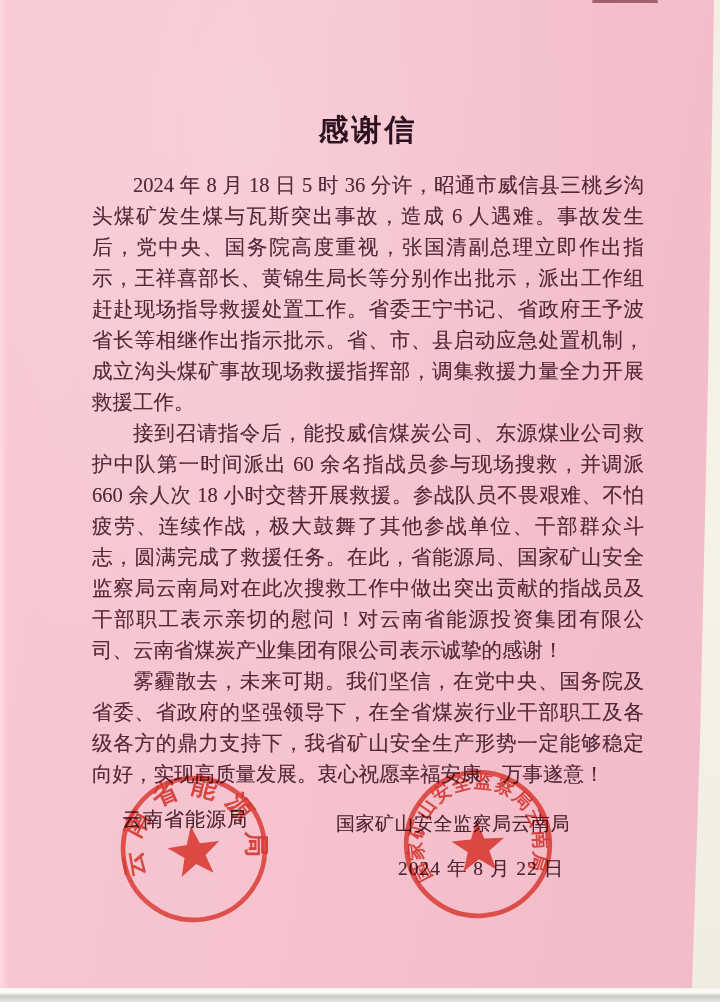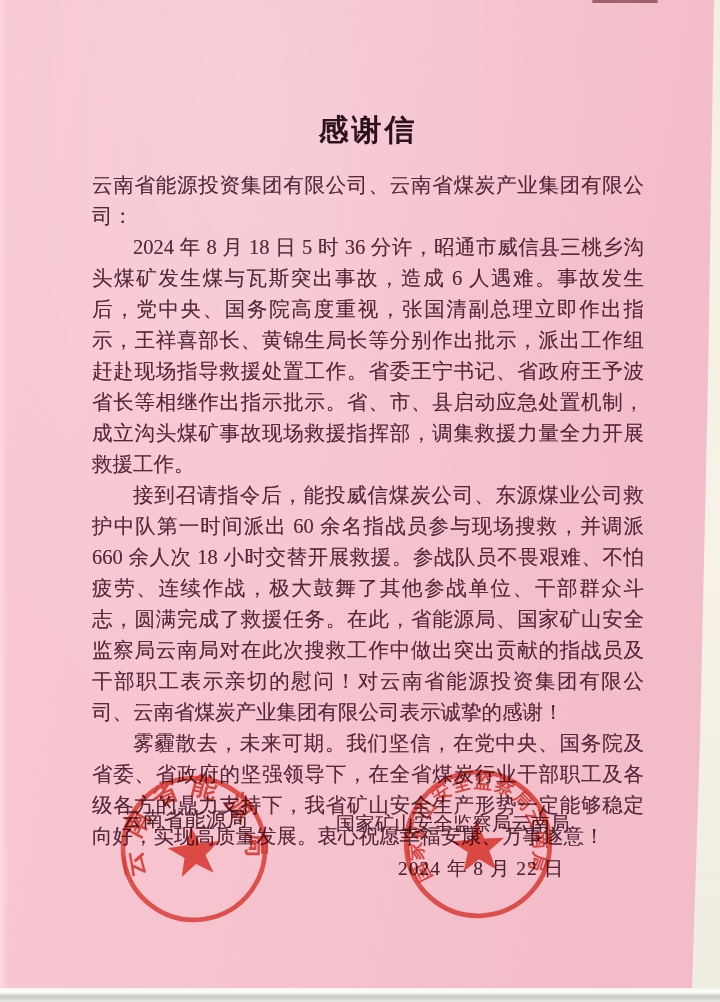--- a/index.html
+++ b/index.html
@@ -62,21 +62,20 @@
 <body>
 
 <div class="canvas">
 
   <div class="paper"></div>
   <div class="paper-edge-left"></div>
   <div class="top-smudge"></div>
 
   <div class="content">
     <h1 class="title">感谢信</h1>
-    <p class="salutation">云南省能源投资集团有限公司、云南省煤炭产业集团有限公司：</p>
     <p class="para">2024 年 8 月 18 日 5 时 36 分许，昭通市威信县三桃乡沟头煤矿发生煤与瓦斯突出事故，造成 6 人遇难。事故发生后，党中央、国务院高度重视，张国清副总理立即作出指示，王祥喜部长、黄锦生局长等分别作出批示，派出工作组赶赴现场指导救援处置工作。省委王宁书记、省政府王予波省长等相继作出指示批示。省、市、县启动应急处置机制，成立沟头煤矿事故现场救援指挥部，调集救援力量全力开展救援工作。</p>
     <p class="para">接到召请指令后，能投威信煤炭公司、东源煤业公司救护中队第一时间派出 60 余名指战员参与现场搜救，并调派 660 余人次 18 小时交替开展救援。参战队员不畏艰难、不怕疲劳、连续作战，极大鼓舞了其他参战单位、干部群众斗志，圆满完成了救援任务。在此，省能源局、国家矿山安全监察局云南局对在此次搜救工作中做出突出贡献的指战员及干部职工表示亲切的慰问！对云南省能源投资集团有限公司、云南省煤炭产业集团有限公司表示诚挚的感谢！</p>
     <p class="para">雾霾散去，未来可期。我们坚信，在党中央、国务院及省委、省政府的坚强领导下，在全省煤炭行业干部职工及各级各方的鼎力支持下，我省矿山安全生产形势一定能够稳定向好，实现高质量发展。衷心祝愿幸福安康、万事遂意！</p>
   </div>
 
   <div class="sig sig-left-org">云南省能源局</div>
   <div class="sig sig-right-org">国家矿山安全监察局云南局</div>
   <div class="sig sig-right-date">2024 年 8 月 22 日</div>
 
   <svg class="stamp stamp-left" viewBox="0 0 160 160">

